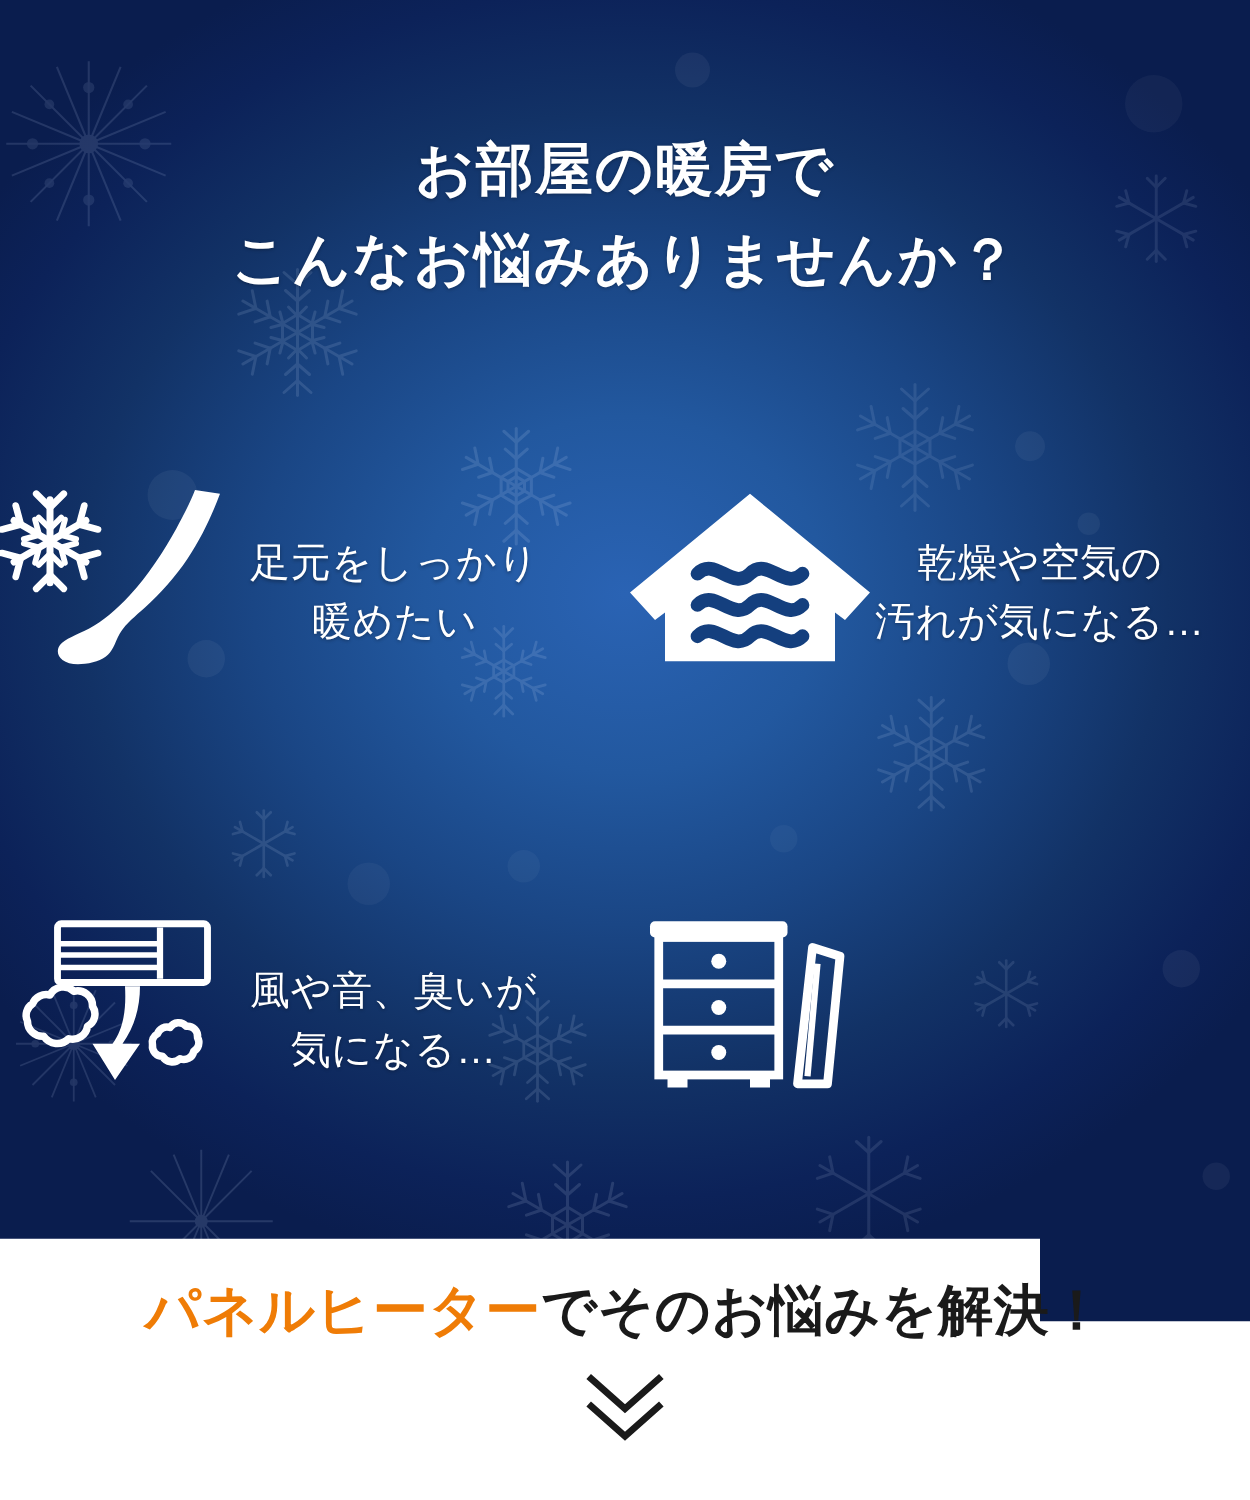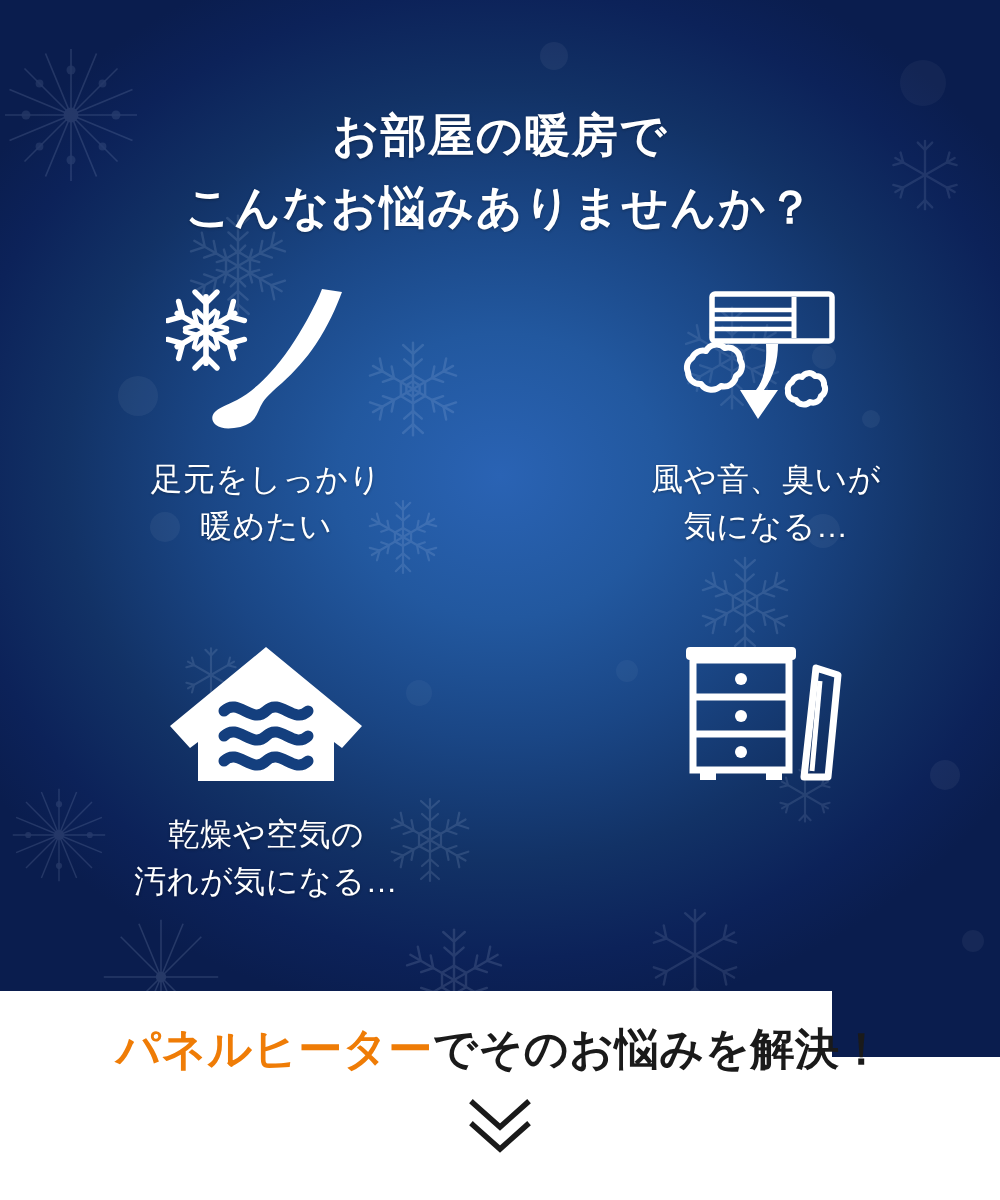--- a/index.html
+++ b/index.html
@@ -72,23 +72,22 @@
     left: 0;
     top: 286px;
     width: 1000px;
     display: grid;
     grid-template-columns: 500px 500px;
     grid-template-rows: 355px 330px;
   }
   .problem-cell {
     position: relative;
     display: flex;
-    flex-direction: column;
+    flex-direction: row;
     align-items: center;
-    padding-left: 32px;
   }
   .problem-icon {
     height: 150px;
     display: flex;
     align-items: center;
     justify-content: center;
   }
   .problem-label {
     margin-top: 20px;
     text-align: center;
@@ -464,20 +463,37 @@
           </svg>
         </div>
         <div class="problem-label">足元をしっかり
 暖めたい</div>
       </div>
 
       <div class="problem-cell">
         <div class="problem-icon">
           <svg width="200" height="150" viewBox="0 0 200 150" fill="none">
 
+            <path d="M100 6 L196 85 L176 107 L168 101 L168 140 L32 140 L32 101 L24 107 L4 85 Z" fill="#ffffff"></path>
+
+            <g stroke="#143f7e" stroke-width="11" fill="none" stroke-linecap="round">
+              <path d="M58 70 C72 56 86 84 100 70 C114 56 128 84 142 70"></path>
+              <path d="M58 95 C72 81 86 109 100 95 C114 81 128 109 142 95"></path>
+              <path d="M58 120 C72 106 86 134 100 120 C114 106 128 134 142 120"></path>
+            </g>
+          </svg>
+        </div>
+        <div class="problem-label">乾燥や空気の
+汚れが気になる…</div>
+      </div>
+
+      <div class="problem-cell">
+        <div class="problem-icon">
+          <svg width="200" height="150" viewBox="0 0 200 150" fill="none">
+
             <rect x="46" y="8" width="120" height="47" rx="3" stroke="#ffffff" stroke-width="5.5" fill="none"></rect>
             <line x1="46" y1="24" x2="128" y2="24" stroke="#ffffff" stroke-width="4.5"></line>
             <line x1="46" y1="33" x2="128" y2="33" stroke="#ffffff" stroke-width="4.5"></line>
             <line x1="46" y1="43" x2="128" y2="43" stroke="#ffffff" stroke-width="4.5"></line>
             <line x1="128" y1="11" x2="128" y2="52" stroke="#ffffff" stroke-width="5"></line>
 
             <path d="M100 58
                      C101 76 99 92 90 104
                      L74 104 L92 133 L112 104 L98 104
                      C108 90 112 74 112 58 Z" fill="#ffffff"></path>
@@ -496,37 +512,20 @@
           </svg>
         </div>
         <div class="problem-label">風や音、臭いが
 気になる…</div>
       </div>
 
       <div class="problem-cell">
         <div class="problem-icon">
           <svg width="200" height="150" viewBox="0 0 200 150" fill="none">
 
-            <path d="M100 6 L196 85 L176 107 L168 101 L168 140 L32 140 L32 101 L24 107 L4 85 Z" fill="#ffffff"></path>
-
-            <g stroke="#143f7e" stroke-width="11" fill="none" stroke-linecap="round">
-              <path d="M58 70 C72 56 86 84 100 70 C114 56 128 84 142 70"></path>
-              <path d="M58 95 C72 81 86 109 100 95 C114 81 128 109 142 95"></path>
-              <path d="M58 120 C72 106 86 134 100 120 C114 106 128 134 142 120"></path>
-            </g>
-          </svg>
-        </div>
-        <div class="problem-label">乾燥や空気の
-汚れが気になる…</div>
-      </div>
-
-      <div class="problem-cell">
-        <div class="problem-icon">
-          <svg width="200" height="150" viewBox="0 0 200 150" fill="none">
-
             <rect x="20" y="6" width="110" height="13" rx="4" fill="#ffffff"></rect>
 
             <rect x="27" y="19" width="96" height="110" stroke="#ffffff" stroke-width="7" fill="none"></rect>
             <line x1="27" y1="56" x2="123" y2="56" stroke="#ffffff" stroke-width="7"></line>
             <line x1="27" y1="93" x2="123" y2="93" stroke="#ffffff" stroke-width="7"></line>
 
             <circle cx="75" cy="38" r="6" fill="#ffffff"></circle>
             <circle cx="75" cy="75" r="6" fill="#ffffff"></circle>
             <circle cx="75" cy="111" r="6" fill="#ffffff"></circle>
 

